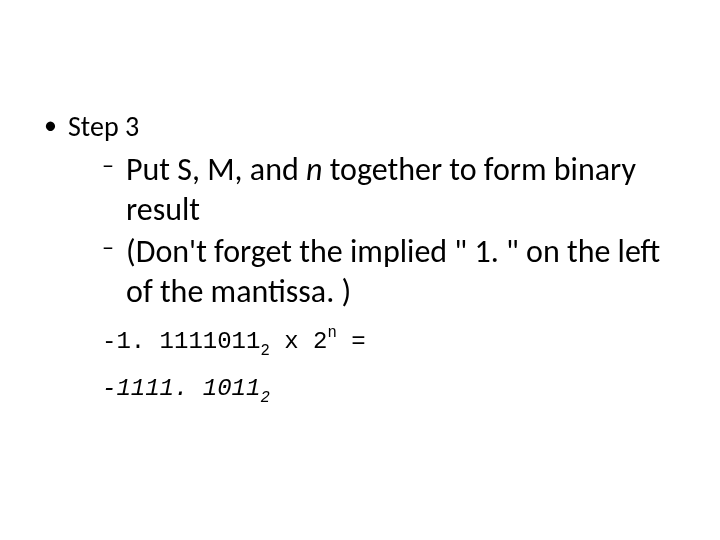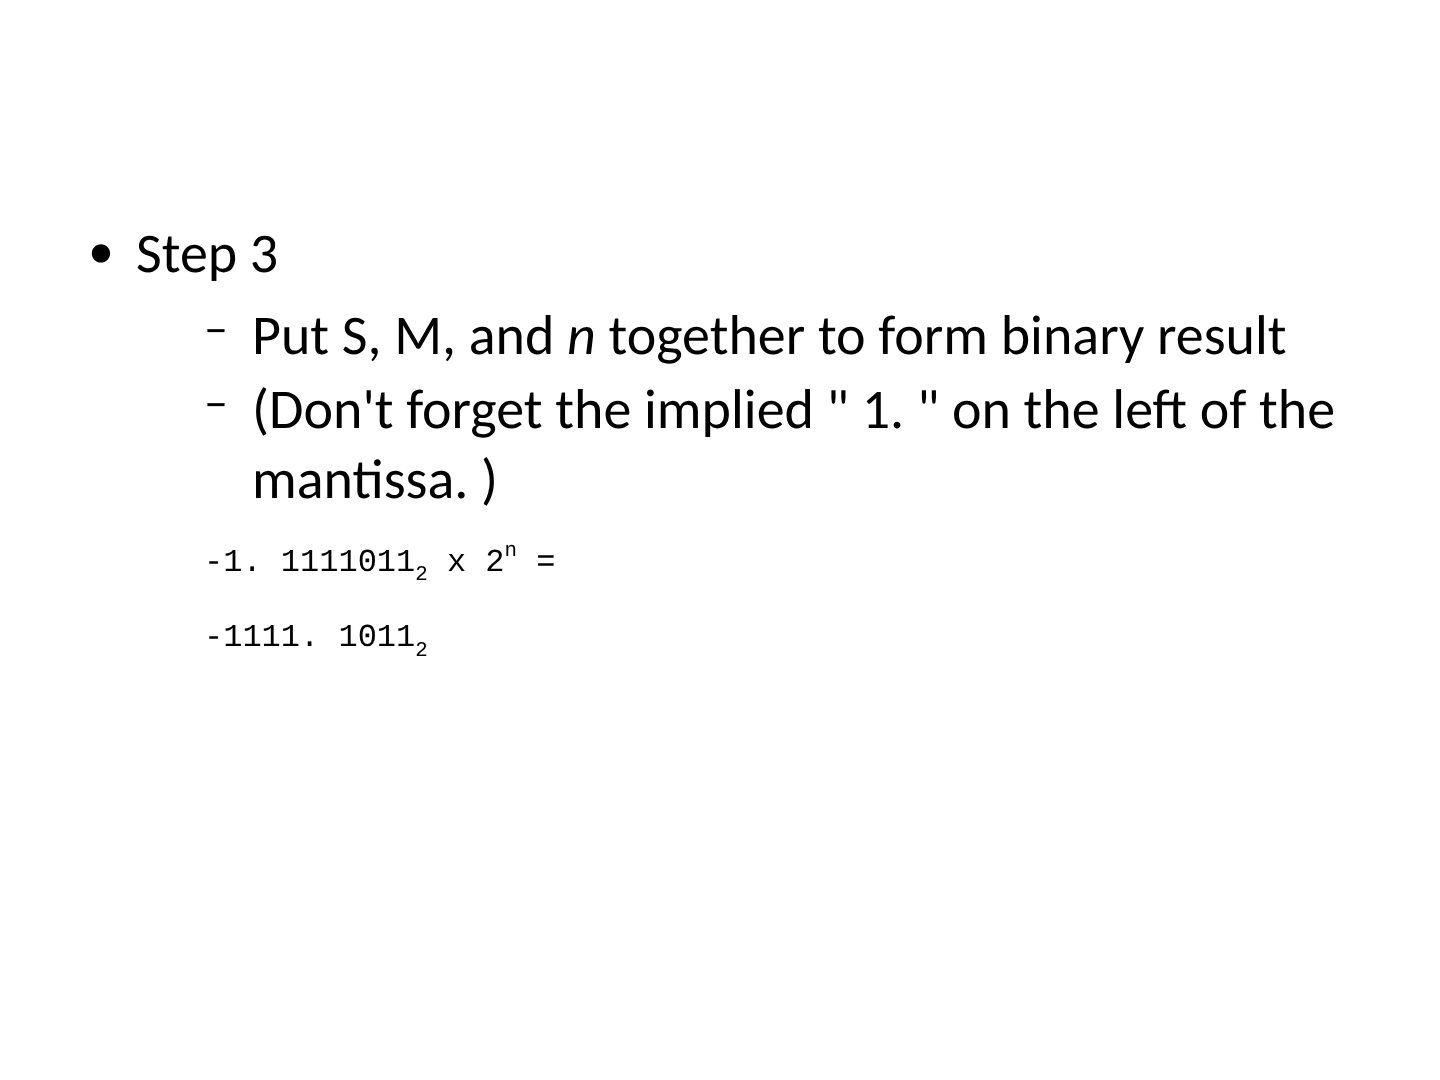--- a/index.html
+++ b/index.html
@@ -38,43 +38,43 @@
     font-size: 26px;
   }
   ul.level2 {
     list-style: none;
     margin: 6px 0 0 0;
     padding: 0 0 0 34px;
   }
   ul.level2 > li {
     position: relative;
     padding-left: 24px;
-    font-size: 28px;
+    font-size: 32px;
     line-height: 1.25;
     margin-bottom: 2px;
   }
   ul.level2 > li::before {
     content: "–";
     position: absolute;
     left: 0;
     top: 0;
     font-size: 24px;
   }
   .mono-block {
     margin: 14px 0 0 0;
     padding: 0 0 0 34px;
   }
   .mono-line {
     font-family: "Courier New", Courier, monospace;
-    font-size: 16px;
+    font-size: 24px;
     line-height: 1.2;
     margin-bottom: 16px;
     white-space: nowrap;
   }
-  .mono-line:last-child { margin-bottom: 0; }
+  .mono-line:last-child { margin-bottom: 0; font-style: italic; }
   .sub {
     font-size: 0.65em;
     vertical-align: sub;
     position: relative;
     top: 0.1em;
   }
   .sup {
     font-size: 0.65em;
     vertical-align: super;
     position: relative;

